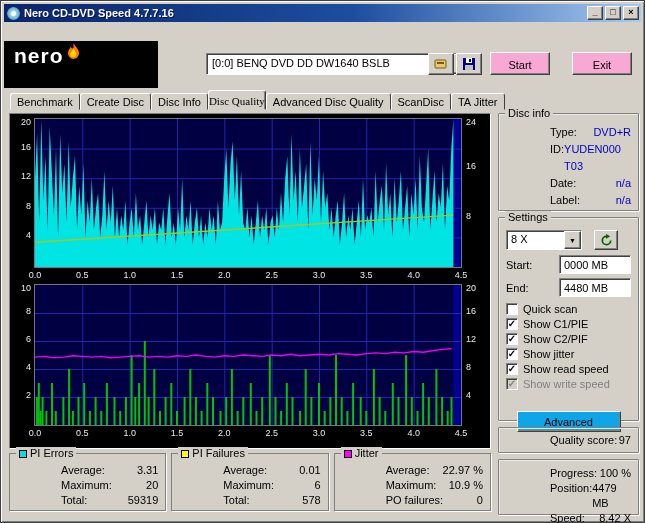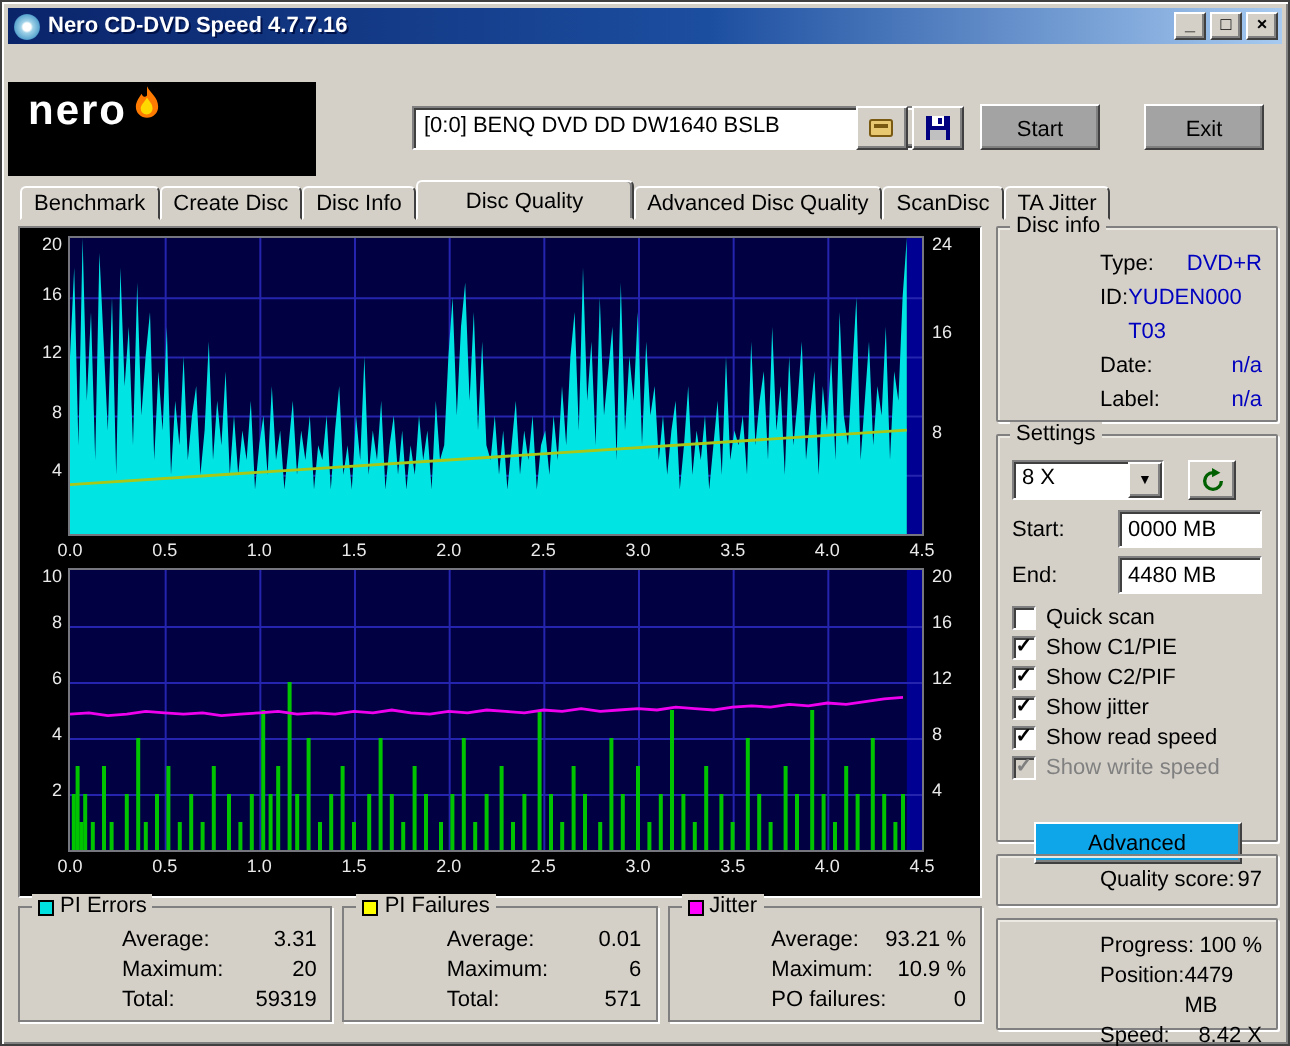--- a/index.html
+++ b/index.html
@@ -48,31 +48,31 @@
     border:1px solid;border-color:#808080 #FFFFFF #FFFFFF #808080;
     box-shadow:inset 1px 1px 0 #404040;display:flex;align-items:stretch;margin-left:40px;}
   .combo-text{flex:1;line-height:18px;padding-left:5px;white-space:nowrap;overflow:hidden;}
   .combo-arrow{width:17px;background:#D4D0C8;border:1px solid;
     border-color:#FFFFFF #404040 #404040 #FFFFFF;box-shadow:inset -1px -1px 0 #808080;
     font-size:7px;text-align:center;line-height:17px;color:#000;}
 
   .tool-btn{position:absolute;top:12px;width:26px;height:22px;background:#D4D0C8;
     border:1px solid;border-color:#FFFFFF #404040 #404040 #FFFFFF;
     box-shadow:inset -1px -1px 0 #808080;display:flex;align-items:center;justify-content:center;cursor:default;}
-  .btn{position:absolute;top:11px;height:23px;background:#a3a3a3;
+  .btn{position:absolute;top:11px;height:23px;background:#f9a8d4;
     border:1px solid;border-color:#FFFFFF #404040 #404040 #FFFFFF;
     box-shadow:inset -1px -1px 0 #808080;text-align:center;
     font-family:"Liberation Sans",sans-serif;font-size:11px;cursor:default;padding-top:3px;}
 
   
   .tabbar{position:absolute;left:3px;right:3px;top:88px;height:21px;padding-left:6px;display:flex;align-items:flex-end;}
   .tab{background:#D4D0C8;border:1px solid;border-color:#FFFFFF #404040 #D4D0C8 #FFFFFF;
     border-radius:3px 3px 0 0;padding:2px 6px 2px;margin-right:0;height:17px;cursor:default;white-space:nowrap;}
-  .tab.active{height:20px;padding:4px 24px 2px;position:relative;z-index:2;
-    box-shadow:inset -1px 0 0 #808080;}
+  .tab.active{height:20px;padding:4px 0 2px;position:relative;z-index:2;
+    box-shadow:inset -1px 0 0 #808080;font-family:Liberation Serif, serif;}
 
   
   .chart-panel{position:absolute;left:8px;top:112px;width:482px;height:336px;background:#000;
     border:1px solid;border-color:#808080 #FFFFFF #FFFFFF #808080;
     padding:4px 2px 2px 2px;
     display:grid;grid-template-columns:22px 1fr 26px;grid-template-rows:150px 16px 142px 16px;}
   .plot{border:1px solid #76767E;position:relative;overflow:hidden;background:#000042;}
   .ylab{position:relative;height:100%;}
   .ylab span{position:absolute;right:3px;font-size:9px;color:#EAEAEA;line-height:11px;}
   .ylab.right span{left:4px;right:auto;}
@@ -469,31 +469,31 @@
       <div class="kv-row">
           <span>Average:</span>
           <span class="val-black">0.01</span>
         </div>
       <div class="kv-row">
           <span>Maximum:</span>
           <span class="val-black">6</span>
         </div>
       <div class="kv-row">
           <span>Total:</span>
-          <span class="val-black">571</span>
+          <span class="val-black">578</span>
         </div>
     </div>
     <div class="statbox">
       <div class="gb-legend">
         <span class="swatch" style="background: rgb(255, 0, 255);"></span>
         <span>Jitter</span>
       </div>
       <div class="kv-row">
           <span>Average:</span>
-          <span class="val-black">93.21 %</span>
+          <span class="val-black">22.97 %</span>
         </div>
       <div class="kv-row">
           <span>Maximum:</span>
           <span class="val-black">10.9 %</span>
         </div>
       <div class="kv-row">
           <span>PO failures:</span>
           <span class="val-black">0</span>
         </div>
     </div>

